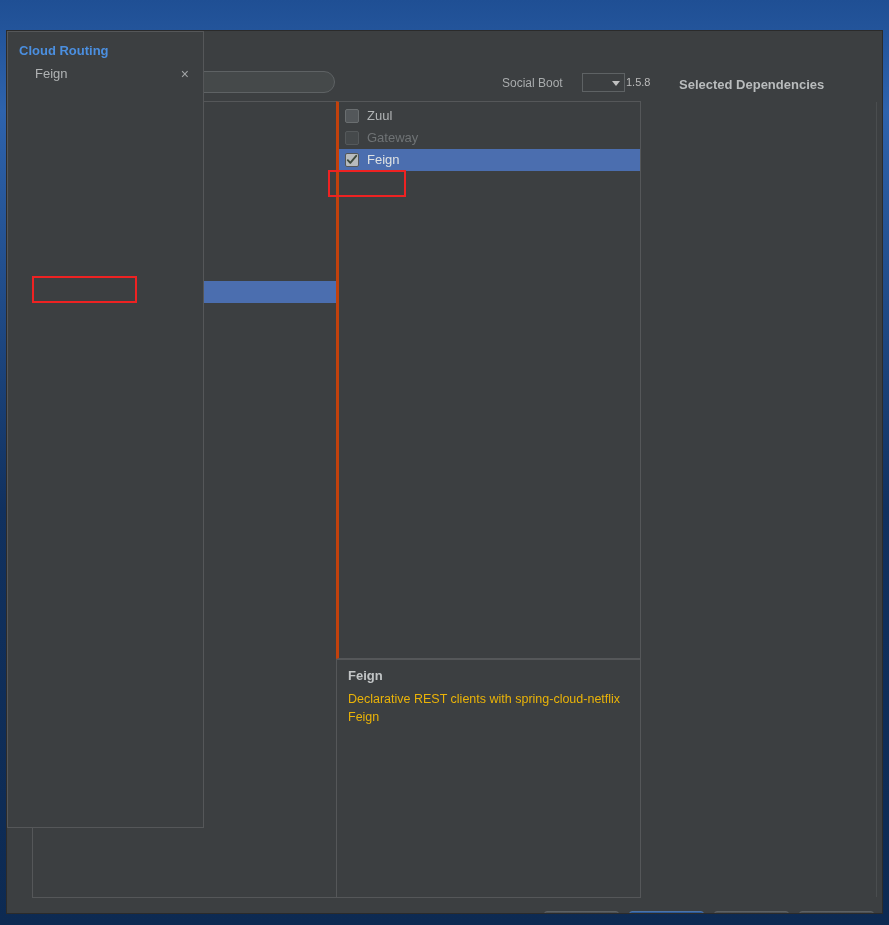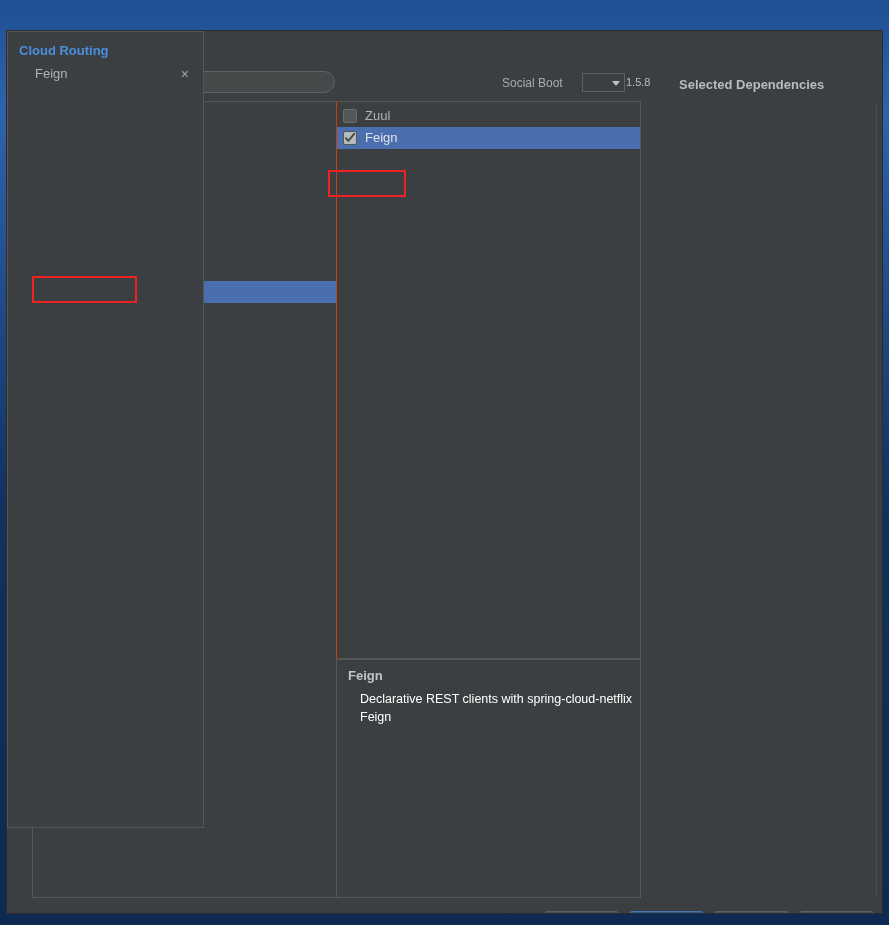--- a/index.html
+++ b/index.html
@@ -175,21 +175,21 @@
     box-sizing: border-box;
   }
   #category-panel {
     left: 25px; top: 70px;
     width: 304px; height: 797px;
     border-right: none;
   }
   #items-panel {
     left: 329px; top: 70px;
     width: 305px; height: 558px;
-    border-left: 1px solid #c2410c;
+    border-left: 3px solid #c2410c;
   }
   #desc-panel {
     left: 329px; top: 628px;
     width: 305px; height: 239px;
     border-left: 1px solid #555759;
     border-top: 1px solid #555759;
   }
   #selected-panel {
     left: 672px; top: 70px;
     width: 197px; height: 797px;
@@ -268,25 +268,25 @@
   
   #desc-title {
     position: absolute;
     left: 11px; top: 8px;
     font-size: 13px;
     font-weight: bold;
     color: #c2c5c6;
   }
   #desc-text {
     position: absolute;
-    left: 23px; top: 30px;
+    left: 11px; top: 30px;
     width: 275px;
     font-size: 12.5px;
     line-height: 18px;
-    color: #ffffff;
+    color: #eab308;
   }
 
   
   #selected-box {
     position: absolute;
     left: 0px; top: 0px;
     width: 197px; height: 797px;
     border: 1px solid #555759;
     box-sizing: border-box;
     background: #3c3f41;
@@ -415,20 +415,24 @@
           <div class="cat-row"><span>Ops</span></div>
         </div>
     </div>
 
     <div id="items-panel" class="panel">
       <div id="items-list">
           <div class="item-row">
             <span class="cbx"></span>
             <span class="item-label">Zuul</span>
           </div>
+          <div class="item-row disabled">
+            <span class="cbx"></span>
+            <span class="item-label">Gateway</span>
+          </div>
           <div class="item-row selected checked">
             <span class="cbx">
               <svg width="12" height="12" viewBox="0 0 12 12">
                 <path d="M1.8 6.2 L4.3 8.9 L10.2 1.8" fill="none" stroke="#3f4b3f" stroke-width="1.9" stroke-linecap="round" stroke-linejoin="round"></path>
               </svg>
             </span>
             <span class="item-label">Feign</span>
           </div>
         </div>
     </div>

